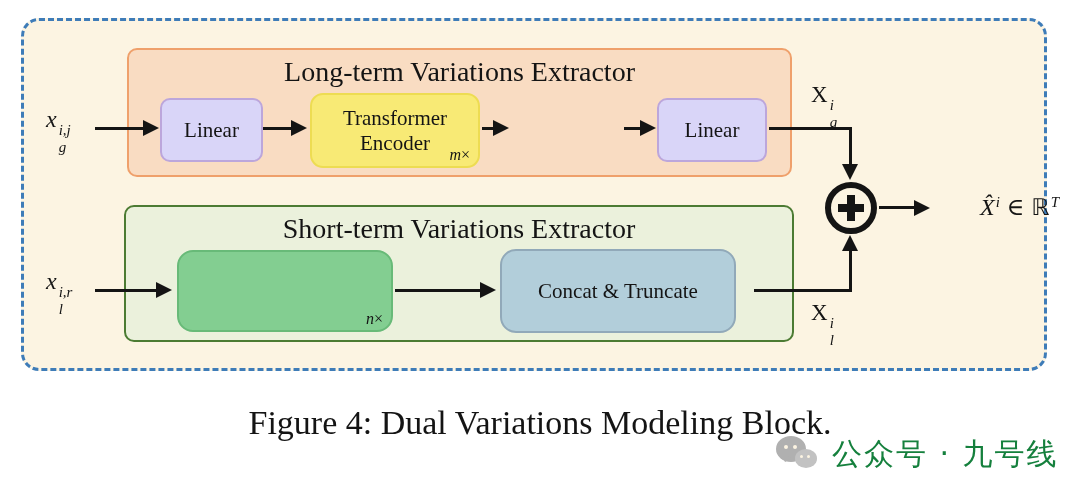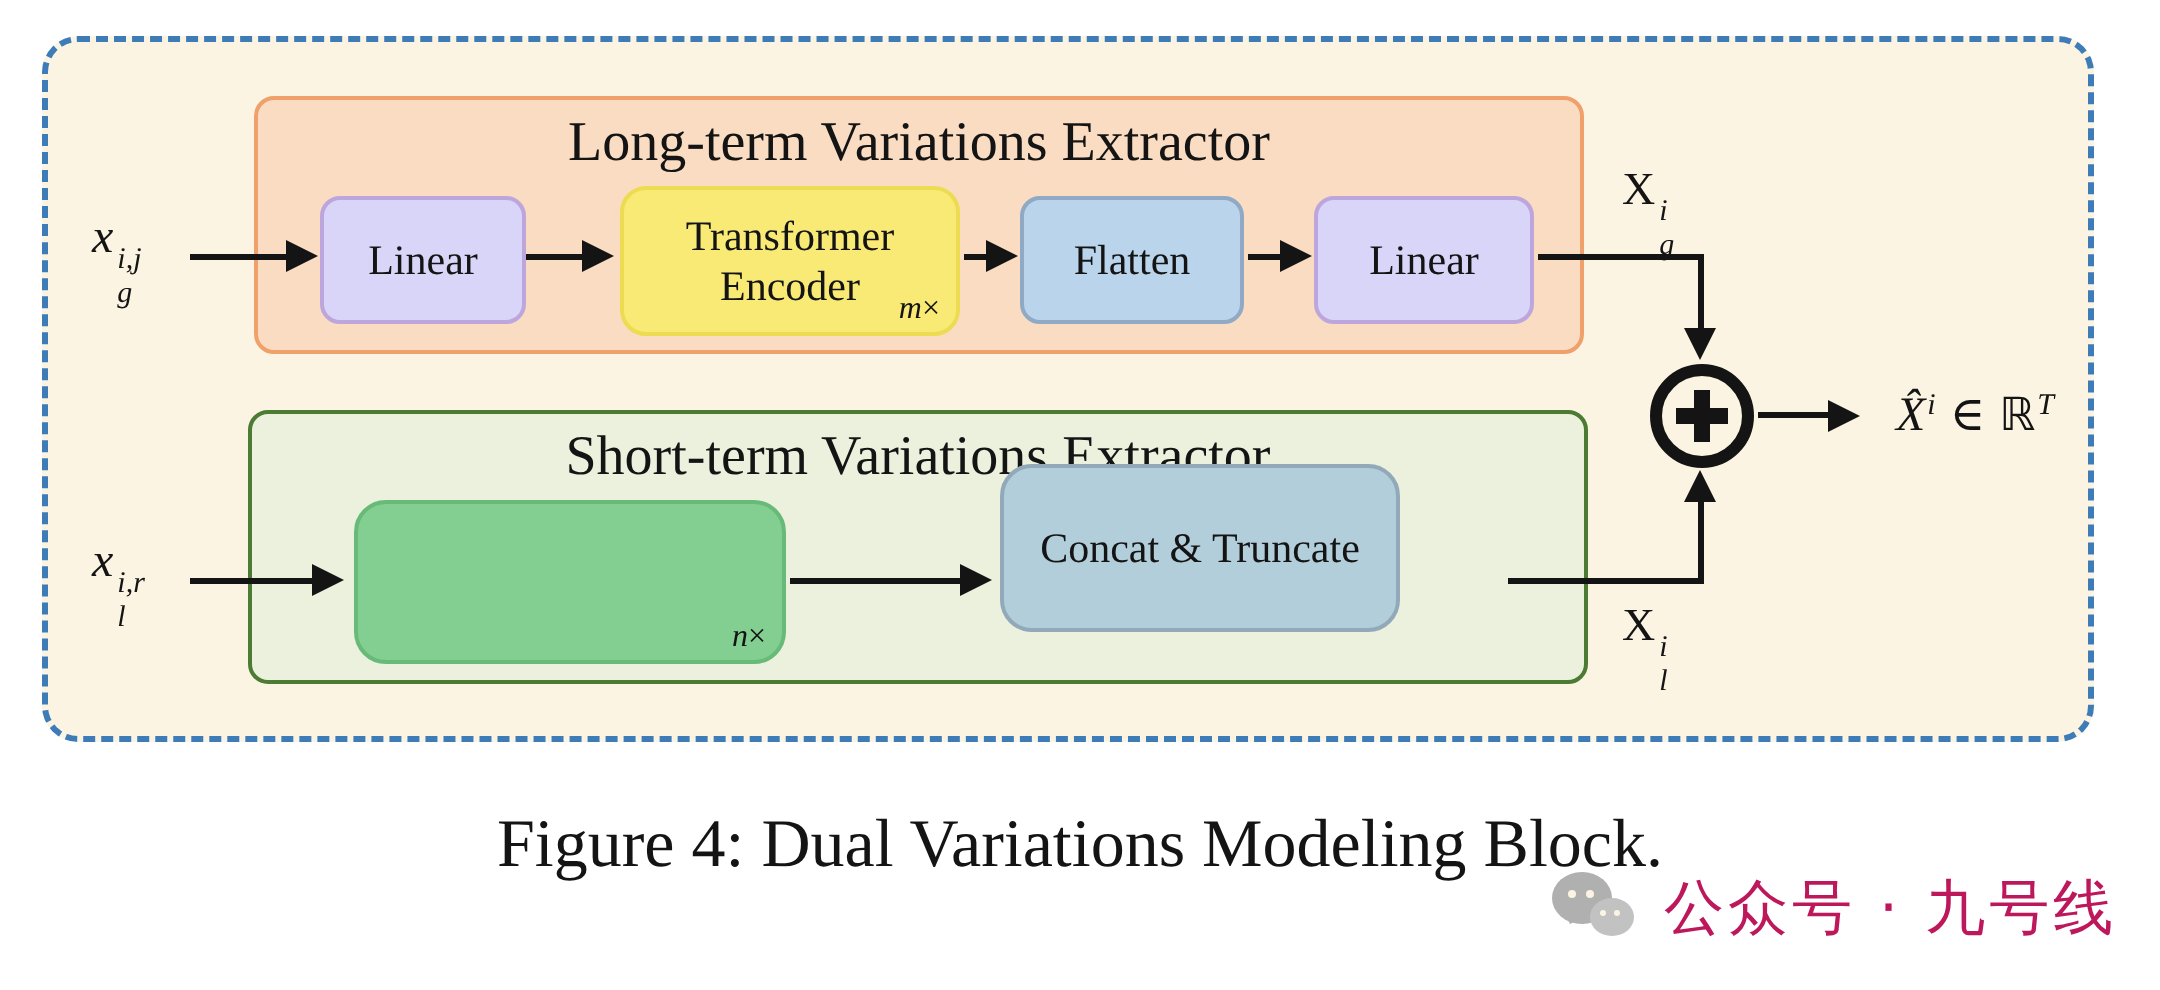--- a/index.html
+++ b/index.html
@@ -23,21 +23,21 @@
   .node {
     position: absolute; display: flex; align-items: center; justify-content: center;
     font-size: 21px; border-radius: 10px; border: 2px solid; text-align: right;
   }
   .node.linear { background: #D9D5F8; border-color: #BCA6DB; }
   #linear1    { left: 160px; top: 98px;  width: 103px; height: 64px; }
   #transformer{ left: 310px; top: 93px;  width: 170px; height: 75px; background: #F8EA75; border-color: #EDDC52; border-radius: 13px; flex-direction: column; line-height: 25px; }
   #flatten    { left: 510px; top: 98px;  width: 112px; height: 64px; background: #B9D4EB; border-color: #90A9C4; }
   #linear2    { left: 657px; top: 98px;  width: 110px; height: 64px; }
   #conv       { left: 177px; top: 250px; width: 216px; height: 82px; background: #83CE91; border-color: #68BA78; border-radius: 16px; }
-  #concat     { left: 500px; top: 232px; width: 200px; height: 84px; background: #B2CEDA; border-color: #91A9B9; border-radius: 16px; }
+  #concat     { left: 500px; top: 249px; width: 236px; height: 84px; background: #B2CEDA; border-color: #91A9B9; border-radius: 16px; }
   .repeat { position: absolute; right: 8px; bottom: 3px; font-size: 16px; line-height: 1; }
   .repeat .var { font-style: italic; }
   
   .hline { position: absolute; height: 3px; background: #141414; }
   .vline { position: absolute; width: 3px;  background: #141414; }
   .ah-r { position: absolute; width: 0; height: 0; border-top: 8px solid transparent; border-bottom: 8px solid transparent; border-left: 16px solid #141414; }
   .ah-d { position: absolute; width: 0; height: 0; border-left: 8px solid transparent; border-right: 8px solid transparent; border-top: 16px solid #141414; }
   .ah-u { position: absolute; width: 0; height: 0; border-left: 8px solid transparent; border-right: 8px solid transparent; border-bottom: 16px solid #141414; }
   
   .sum { position: absolute; left: 825px; top: 182px; width: 52px; height: 52px; border: 6px solid #141414; border-radius: 50%; background: #FCF4E2; }
@@ -45,28 +45,28 @@
   .sum .pbar-v { position: absolute; left: 50%; top: 50%; width: 8px; height: 26px; background: #141414; transform: translate(-50%,-50%); }
   
   .math { position: absolute; font-size: 24px; white-space: nowrap; }
   .it { font-style: italic; }
   .ss { display: inline-flex; flex-direction: column; align-items: flex-start; font-size: 15px; line-height: 1.05; row-gap: 1px; vertical-align: -0.55em; font-style: italic; margin-left: 2px; }
   .ss .s-sup, .ss .s-sub { display: block; }
   #lbl-in-long  { left: 46px;  top: 106px; }
   #lbl-in-short { left: 46px;  top: 268px; }
   #lbl-out-long  { left: 811px; top: 82px;  font-size: 23px; }
   #lbl-out-short { left: 811px; top: 300px; font-size: 23px; }
-  #lbl-output { left: 948px; top: 193px; font-size: 24px; }
+  #lbl-output { left: 980px; top: 193px; font-size: 24px; }
   .fsup { font-size: 15px; position: relative; top: -0.55em; font-style: italic; margin-left: 1px; }
   .rel { margin: 0 7px; font-family: "DejaVu Serif", serif; }
   .bbb { font-family: "DejaVu Sans", "DejaVu Serif", serif; font-size: 0.95em; }
   
   .caption { position: absolute; left: 0; top: 404px; width: 100%; text-align: center; font-size: 34px; }
   
-  .watermark { position: absolute; left: 776px; top: 432px; display: flex; align-items: center; gap: 8px; color: #be185d; }
+  .watermark { position: absolute; left: 776px; top: 432px; display: flex; align-items: center; gap: 8px; color: #15803d; }
   .wm-text { font-size: 30px; font-family: "DejaVu Sans", sans-serif; letter-spacing: 2px; }
   .wm-icon { position: relative; width: 48px; height: 44px; }
   .wm-bubble-big { position: absolute; left: 0; top: 4px; width: 30px; height: 26px; background: #b0b0b0; border-radius: 50%; }
   .wm-bubble-big::after { content: ""; position: absolute; left: 3px; bottom: -6px; width: 0; height: 0; border: 6px solid transparent; border-top-color: #b0b0b0; transform: rotate(18deg); }
   .wm-bubble-small { position: absolute; left: 19px; top: 17px; width: 22px; height: 19px; background: #c2c2c2; border-radius: 50%; }
   .wm-eye { position: absolute; width: 4px; height: 4px; background: #FCF4E2; border-radius: 50%; }
 </style>
 </head>
 <body>
 
@@ -77,23 +77,20 @@
   <div class="extractor long">
     <div class="ext-title">Long-term Variations Extractor</div>
   </div>
   <div class="node linear" id="linear1">
     <span>Linear</span>
   </div>
   <div class="node" id="transformer">
     <span>Transformer</span>
     <span>Encoder</span>
     <span class="repeat"><span class="var">m</span><span>×</span></span>
-  </div>
-  <div class="node" id="flatten">
-    <span>Flatten</span>
   </div>
   <div class="node linear" id="linear2">
     <span>Linear</span>
   </div>
 
   <div class="extractor short">
     <div class="ext-title">Short-term Variations Extractor</div>
   </div>
   <div class="node" id="conv">
     <span class="repeat"><span class="var">n</span><span>×</span></span>

